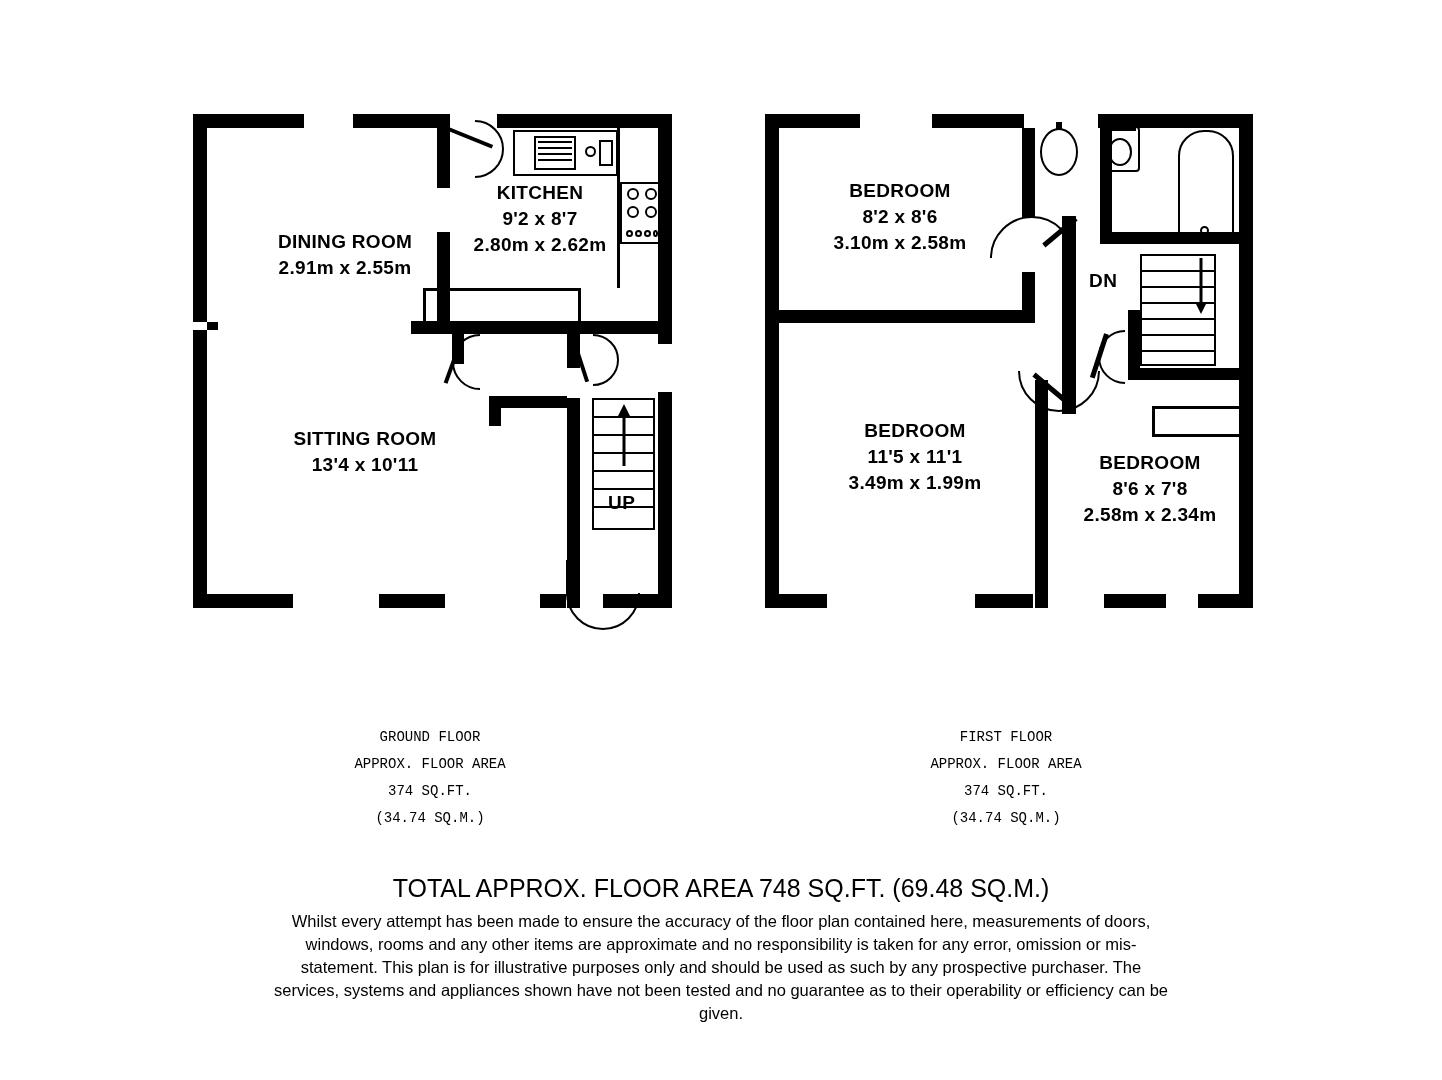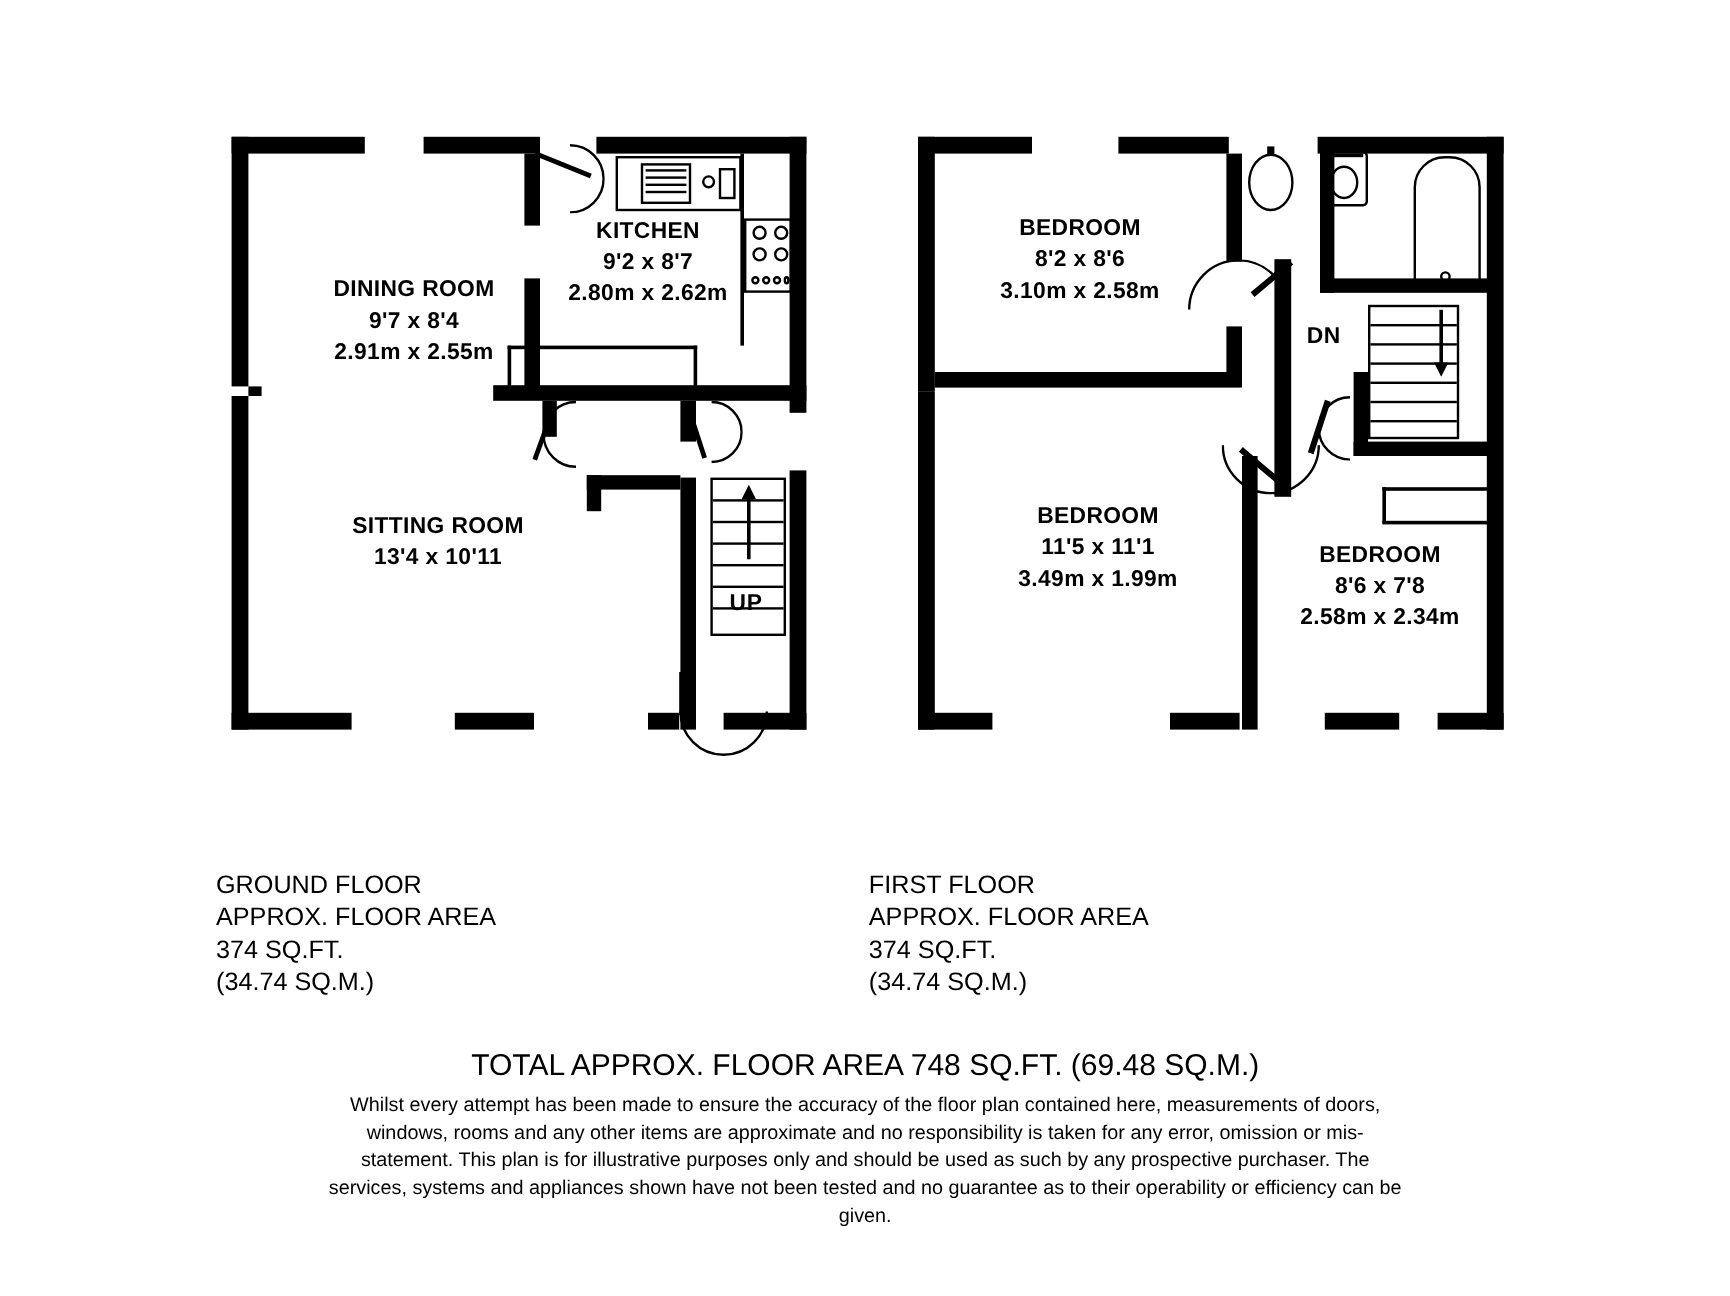--- a/index.html
+++ b/index.html
@@ -91,23 +91,25 @@
     background: transparent;
   }
   .leaf {
     position: absolute;
     background: #000;
   }
 
   
   .floor-cap {
     position: absolute;
-    font-size: 21px;
+    text-align: center;
+    font-size: 14px;
     line-height: 27px;
     white-space: nowrap;
+    font-family: Liberation Mono, monospace;
   }
   .floor-cap span { display: block; }
   .total-line {
     position: absolute;
     width: 1442px;
     text-align: center;
     font-size: 25px;
     left: 0;
   }
   .disclaimer {
@@ -207,21 +209,20 @@
     </div>
     <svg class="arrow-up" style="left:614px; top:404px;" width="20" height="64" viewBox="0 0 20 64">
       <line x1="10" y1="62" x2="10" y2="8" stroke="#000" stroke-width="3"></line>
       <polygon points="10,0 4,12 16,12" fill="#000"></polygon>
     </svg>
 
     <div class="wall" style="left:207px; top:322px; width:11px; height:8px;"></div>
 
     <div class="room-label" style="left:180px; top:188px; width:330px;margin-top:41px;">
       <span class="nm">DINING ROOM</span>
-      <span class="ft">9'7 x 8'4</span>
       <span class="mt">2.91m x 2.55m</span>
     </div>
 
     <div class="room-label" style="left:405px; top:180px; width:270px;">
       <span class="nm">KITCHEN</span>
       <span class="ft">9'2 x 8'7</span>
       <span class="mt">2.80m x 2.62m</span>
     </div>
 
     <div class="room-label" style="left:200px; top:426px; width:330px;">
@@ -319,21 +320,21 @@
     <div class="tiny-label" style="left:1089px; top:270px;">DN</div>
   </div>
 
   <div class="floor-cap" style="left:180px; top:724px; width:500px;">
     <span>GROUND FLOOR</span>
     <span>APPROX. FLOOR AREA</span>
     <span>374 SQ.FT.</span>
     <span>(34.74 SQ.M.)</span>
   </div>
 
-  <div class="floor-cap" style="left:724px; top:724px; width:500px;">
+  <div class="floor-cap" style="left:756px; top:724px; width:500px;">
     <span>FIRST FLOOR</span>
     <span>APPROX. FLOOR AREA</span>
     <span>374 SQ.FT.</span>
     <span>(34.74 SQ.M.)</span>
   </div>
 
   <div class="total-line" style="top:874px;">TOTAL APPROX. FLOOR AREA 748 SQ.FT. (69.48 SQ.M.)</div>
 
   <div class="disclaimer" style="top:910px;">Whilst every attempt has been made to ensure the accuracy of the floor plan contained here, measurements of doors, windows, rooms and any other items are approximate and no responsibility is taken for any error, omission or mis-statement. This plan is for illustrative purposes only and should be used as such by any prospective purchaser. The services, systems and appliances shown have not been tested and no guarantee as to their operability or efficiency can be given.</div>
 

